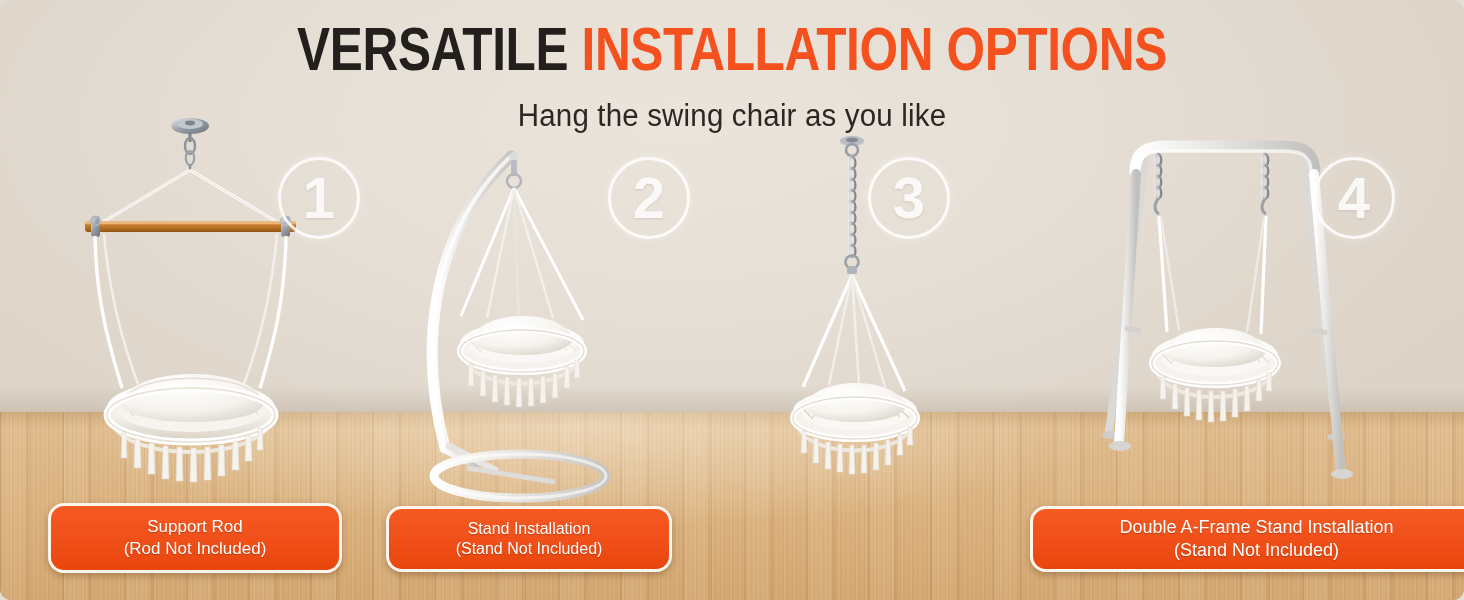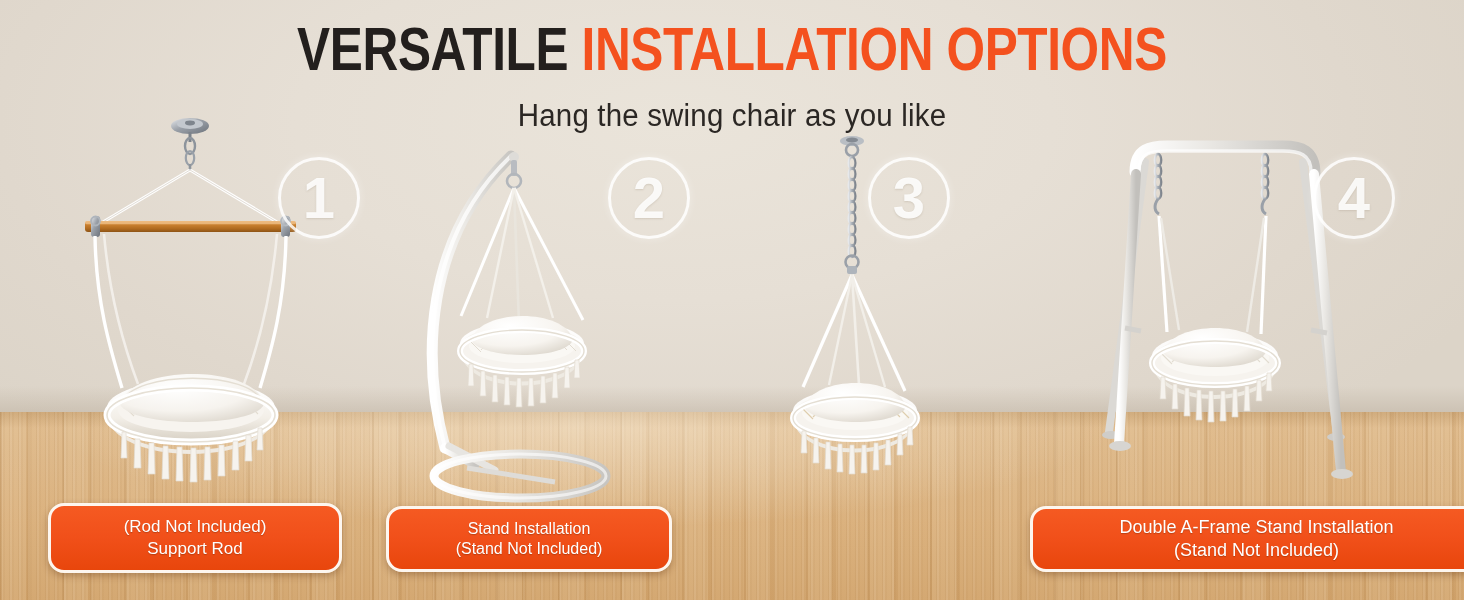--- a/index.html
+++ b/index.html
@@ -2,21 +2,21 @@
 <html><head>
 <meta charset="utf-8">
 <style>
   * { margin:0; padding:0; box-sizing:border-box; }
   html,body { width:1464px; height:600px; overflow:hidden; }
   body {
     font-family:"Liberation Sans", sans-serif;
     background:#e5ded4;
   }
   #stage {
-    position:relative; width:1464px; height:600px; overflow:hidden;
+    position:relative; width:1464px; height:600px; overflow:hidden;border-radius:11px;
   }
 
   
   .wall {
     position:absolute; left:0; top:0; width:1464px; height:412px;
     background:
       radial-gradient(ellipse 900px 420px at 46% 30%, #eae4da 0%, #e6dfd5 42%, #e0d8cd 75%, #dcd4c8 100%);
   }
   .wall:after{
     content:""; position:absolute; left:0; bottom:0; width:100%; height:26px;
@@ -410,22 +410,22 @@
   </div>
   <div class="num-badge" style="left:868px; top:157px;">
     <span>3</span>
   </div>
   <div class="num-badge" style="left:1313px; top:157px;">
     <span>4</span>
   </div>
 
   <div class="label-badge" style="left:48px; top:503px; width:294px; height:70px;">
     <div>
+      <div>Support Rod</div>
       <div>(Rod Not Included)</div>
-      <div>Support Rod</div>
     </div>
   </div>
 
   <div class="label-badge" style="left:386px; top:506px; width:286px; height:66px; font-size:16px;">
     <div>
       <div>Stand Installation</div>
       <div>(Stand Not Included)</div>
     </div>
   </div>
 

